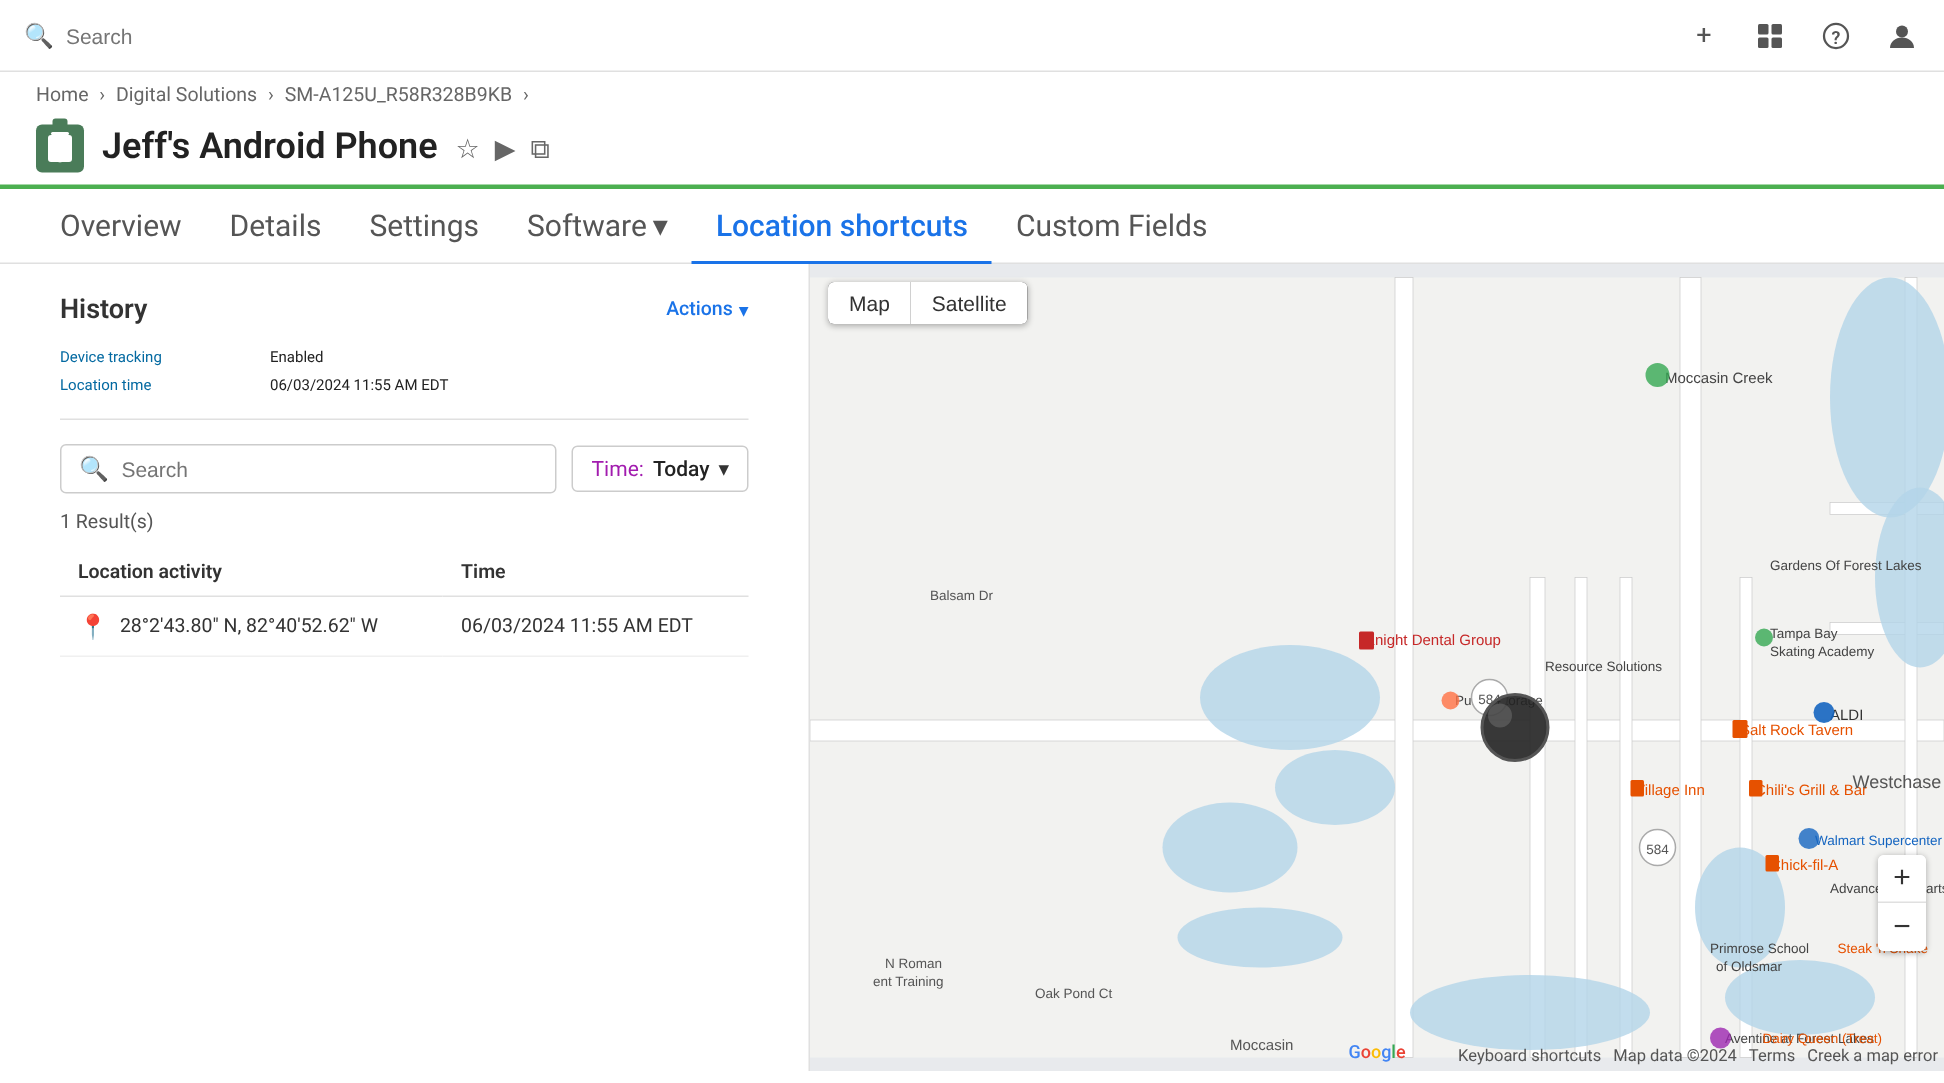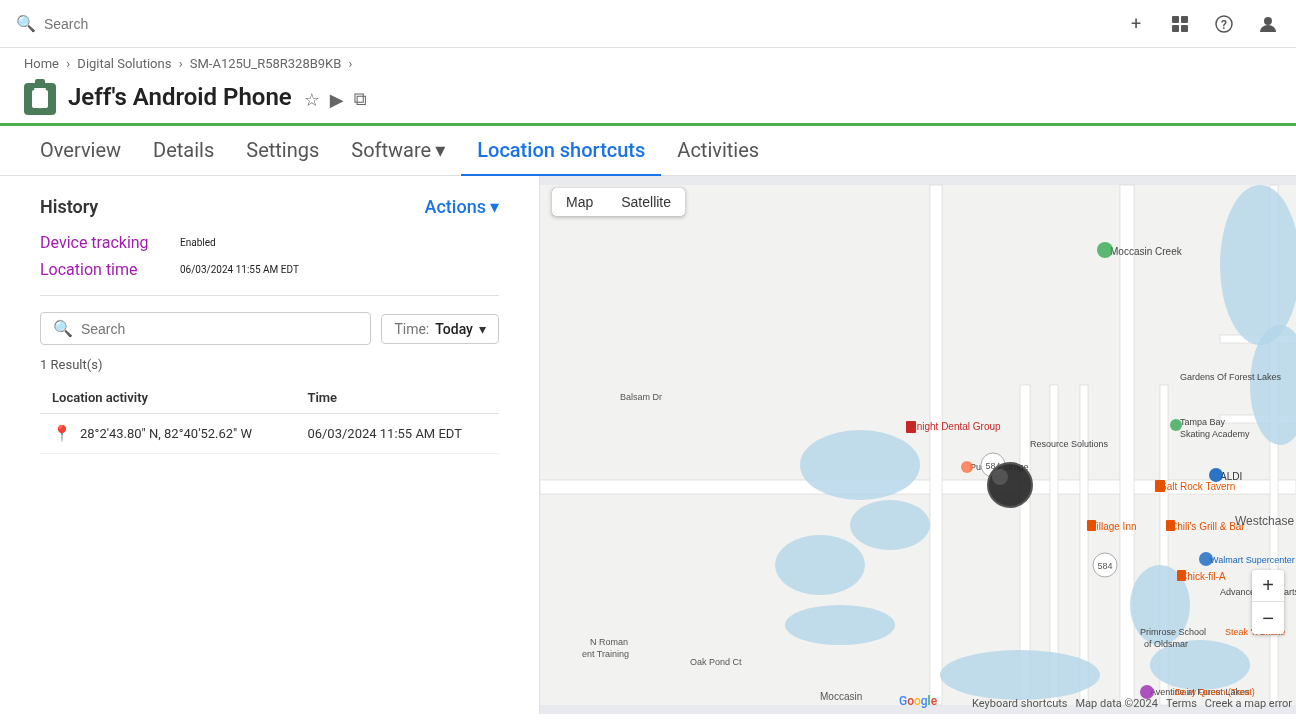--- a/index.html
+++ b/index.html
@@ -66,44 +66,44 @@
     .left-panel {
       width: 540px; min-width: 540px; padding: 20px 40px;
       border-right: 1px solid #e0e0e0; overflow-y: auto;
     }
     .history-header {
       display: flex; align-items: center; justify-content: space-between; margin-bottom: 16px;
     }
     .history-title { font-size: 18px; font-weight: 600; }
     .actions-btn {
       display: flex; align-items: center; gap: 4px; color: #1a73e8;
-      cursor: pointer; font-size: 18px; font-weight: 500;
+      cursor: pointer; font-size: 13px; font-weight: 500;
     }
 
     .info-row { display: flex; align-items: center; margin-bottom: 8px; }
-    .info-label { width: 140px; color: #a21caf; font-size: 16px; }
+    .info-label { width: 140px; color: #0369a1; font-size: 10px; }
     .info-value { font-size: 10px; color: #222; }
 
     .divider { border: none; border-top: 1px solid #e0e0e0; margin: 16px 0; }
 
     
     .search-filter-row { display: flex; align-items: center; gap: 10px; margin-bottom: 12px; }
     .search-box {
       display: flex; align-items: center; gap: 8px;
       border: 1px solid #ccc; border-radius: 4px; padding: 6px 12px; flex: 1;
     }
     .search-box input { border: none; outline: none; font-size: 14px; width: 100%; }
     .search-icon { color: #888; font-size: 16px; }
 
     .time-filter {
       display: flex; align-items: center; gap: 6px;
       border: 1px solid #ccc; border-radius: 4px; padding: 6px 12px;
       cursor: pointer; white-space: nowrap; font-size: 14px;
     }
-    .time-filter span.label { color: #737373; }
+    .time-filter span.label { color: #a21caf; }
     .time-filter span.value { color: #222; font-weight: 500; }
 
     .results-count { font-size: 13px; color: #555; margin-bottom: 10px; }
 
     
     .results-table { width: 100%; border-collapse: collapse; }
     .results-table th {
       text-align: left; font-size: 13px; font-weight: 600; color: #333;
       padding: 8px 12px; border-bottom: 1px solid #e0e0e0;
     }
@@ -234,21 +234,21 @@
     <span>Settings</span>
   </div>
   <div class="tab tab-with-arrow">
     <span>Software</span>
     <span>▾</span>
   </div>
   <div class="tab active">
     <span>Location shortcuts</span>
   </div>
   <div class="tab">
-    <span>Activities</span>
+    <span>Custom Fields</span>
   </div>
 </div>
 
 <div class="main-content">
 
   <div class="left-panel">
     <div class="history-header">
       <h2 class="history-title">History</h2>
       <div class="actions-btn">
         <span>Actions</span>

